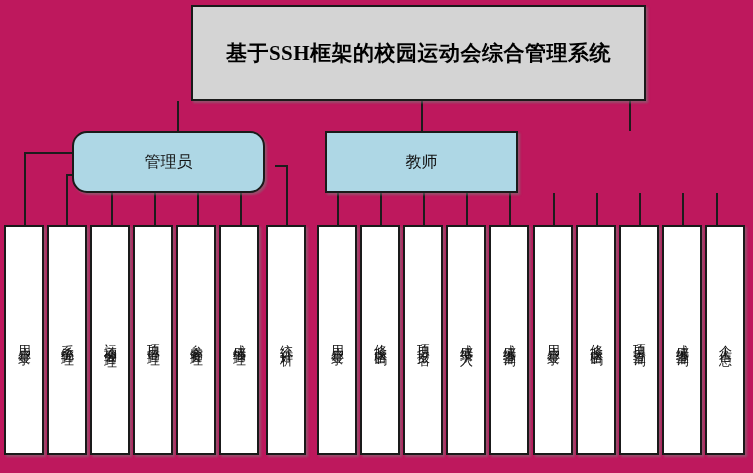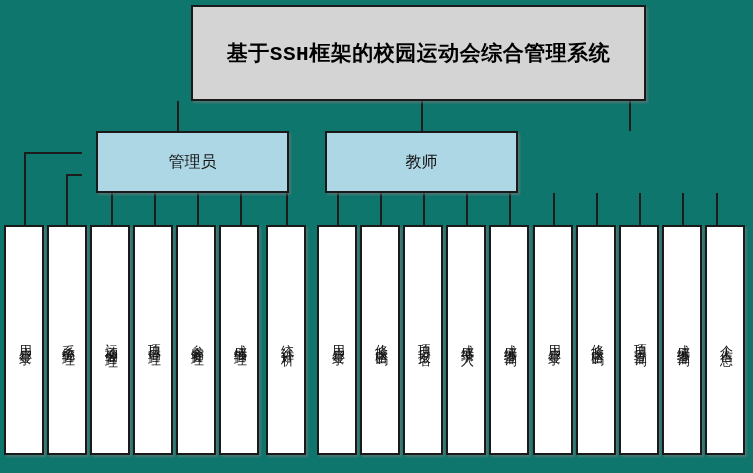--- a/index.html
+++ b/index.html
@@ -4,22 +4,22 @@
 <style>
   html, body {
     margin: 0;
     padding: 0;
     background: #ffffff;
   }
   #diagram {
     position: relative;
     width: 753px;
     height: 473px;
-    background: #0f766e;
-    font-family: Liberation Mono, monospace;
+    background: #be185d;
+    font-family: Liberation Serif, serif;
     overflow: hidden;
   }
 
   
   .conn-v, .conn-h {
     position: absolute;
     background: #1c1c1c;
   }
   .conn-v { width: 2px; }
   .conn-h { height: 2px; }
@@ -110,21 +110,21 @@
   <div class="conn-v" style="left:553px; top:193px; height:32px;"></div>
   <div class="conn-v" style="left:596px; top:193px; height:32px;"></div>
   <div class="conn-v" style="left:639px; top:193px; height:32px;"></div>
   <div class="conn-v" style="left:682px; top:193px; height:32px;"></div>
   <div class="conn-v" style="left:716px; top:193px; height:32px;"></div>
 
   <div class="box box-title">
     <span class="label">基于SSH框架的校园运动会综合管理系统</span>
   </div>
 
-  <div class="box box-role" style="left:96px; width:193px;">
+  <div class="box box-role" style="left:72px; width:193px;border-radius:15px;">
     <span class="label">管理员</span>
   </div>
   <div class="box box-role" style="left:325px; width:193px;">
     <span class="label">教师</span>
   </div>
 
   <div class="box box-leaf" style="left:4px;">
     <span class="label">用户登录</span>
   </div>
   <div class="box box-leaf" style="left:47px;">

